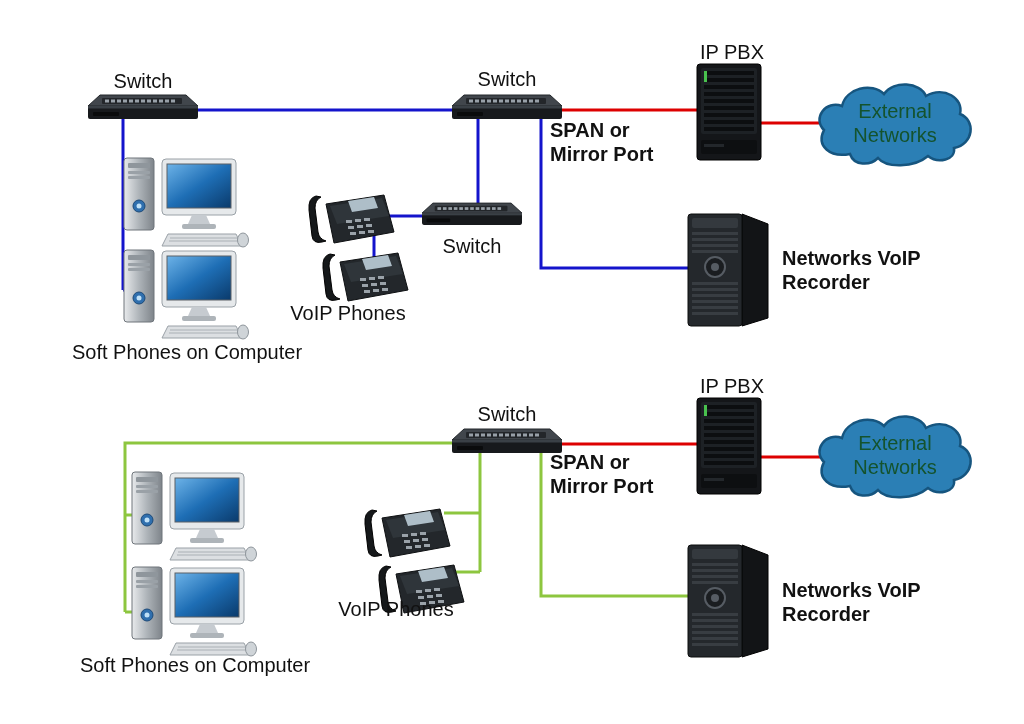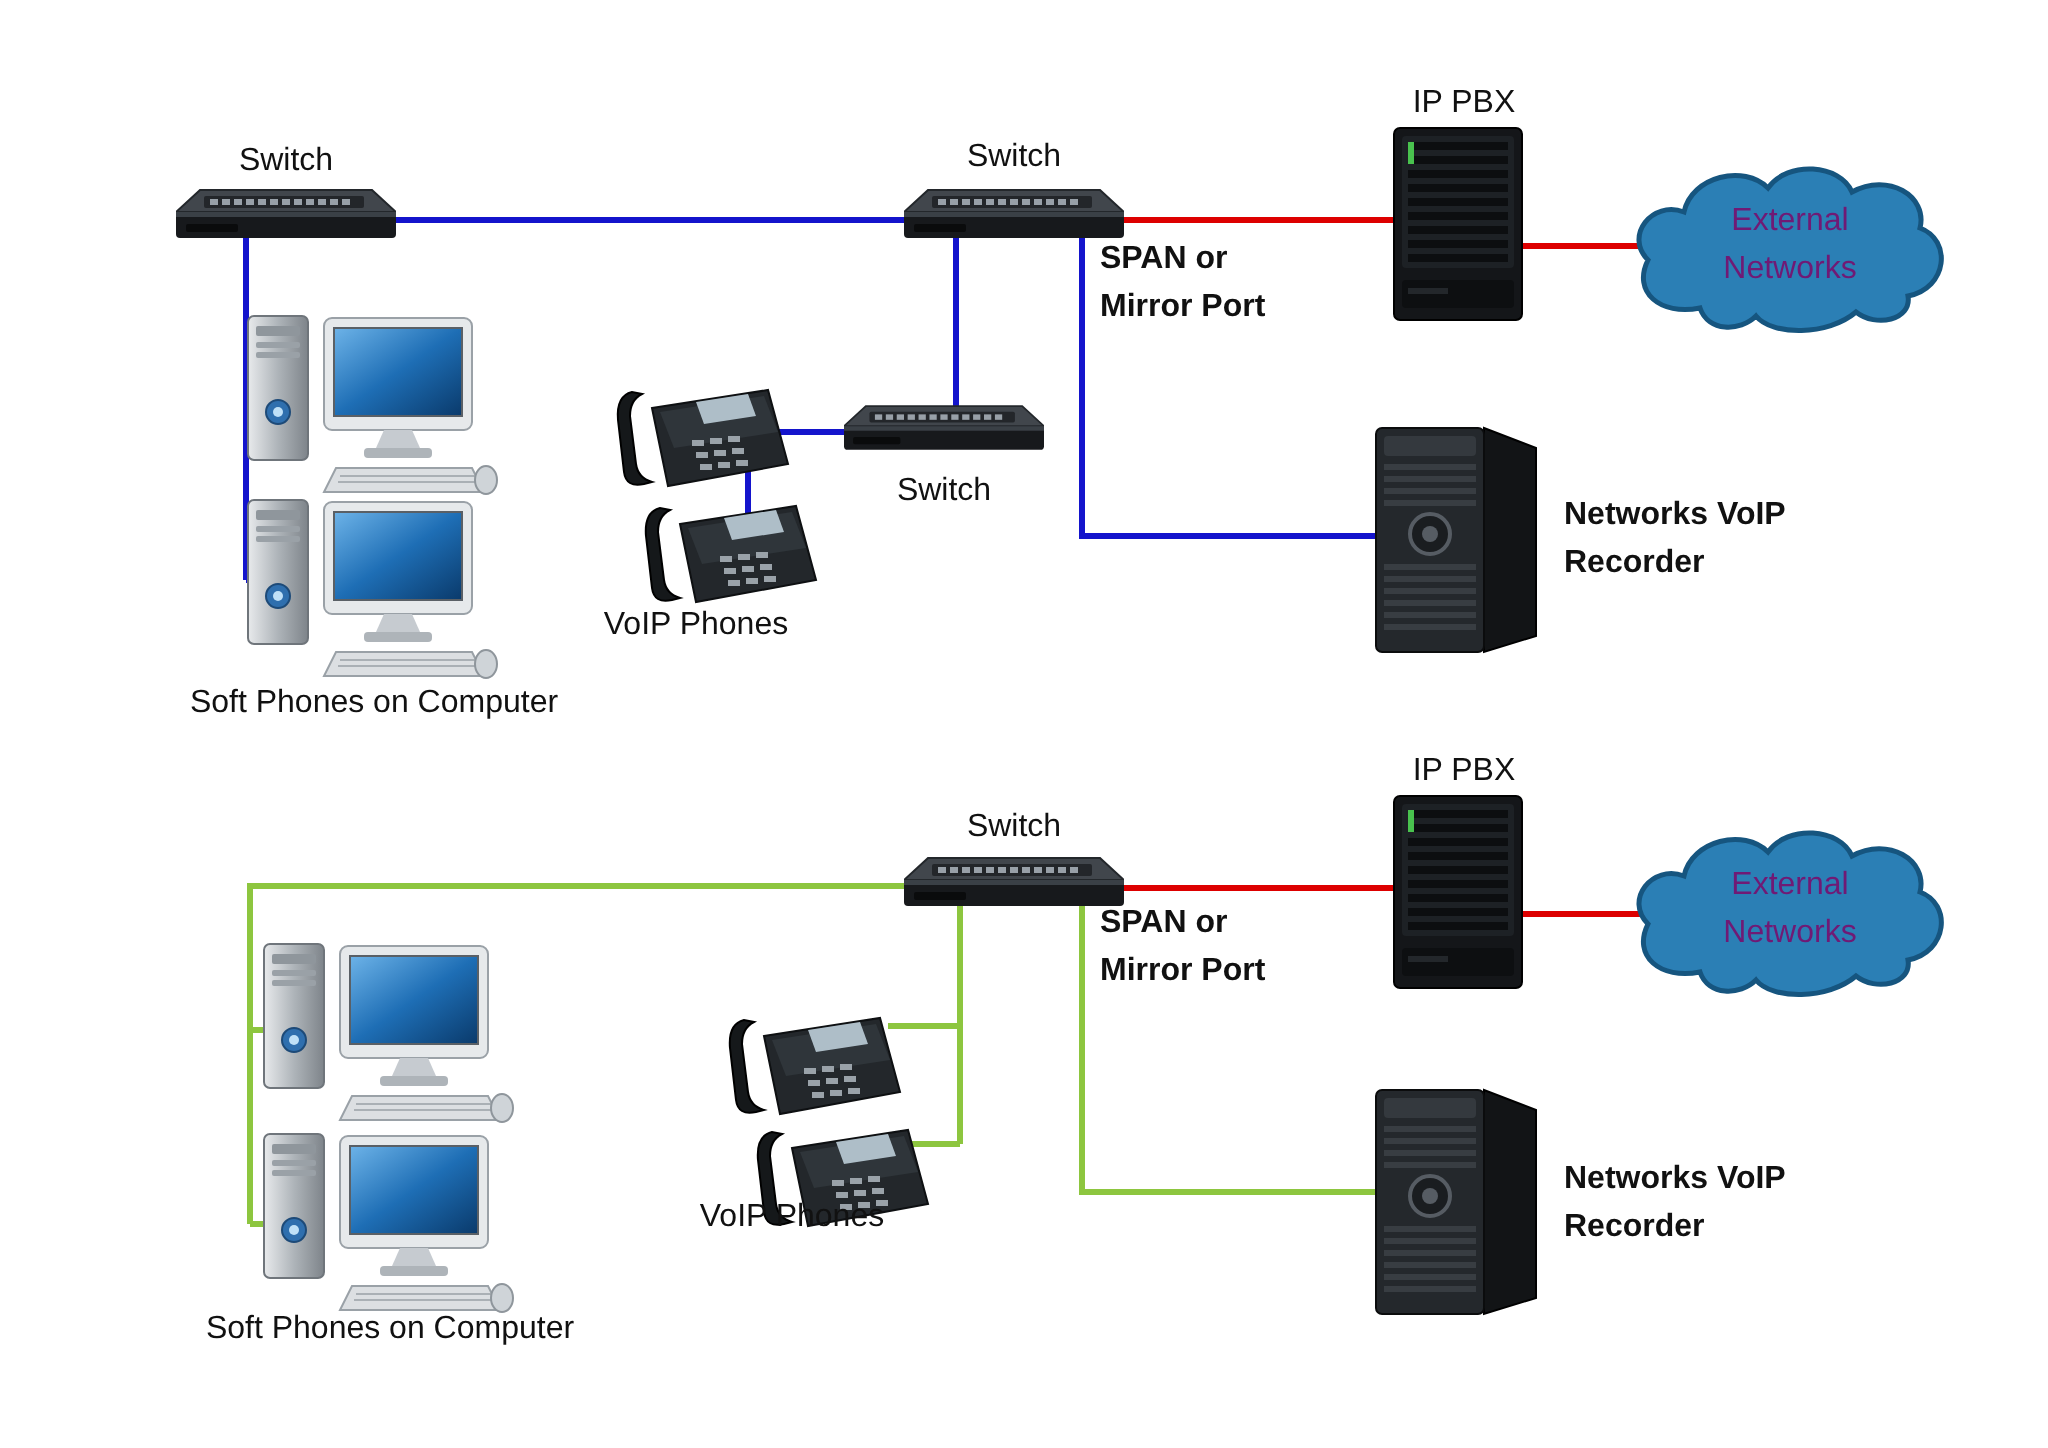--- a/index.html
+++ b/index.html
@@ -1,24 +1,24 @@
 <!DOCTYPE html>
 <html><head>
 <meta charset="utf-8">
 <style>
   * { margin:0; padding:0; box-sizing:border-box; }
   html,body { background:#ffffff; font-family:"Liberation Sans", sans-serif; }
   #canvas { position:relative; width:1024px; height:724px; background:#ffffff; overflow:hidden; }
   .wires { position:absolute; left:0; top:0; }
   .dev { position:absolute; }
   .dev svg { display:block; width:100%; height:100%; }
-  .label { position:absolute; font-size:16px; color:#111; text-align:center; line-height:24px; }
+  .label { position:absolute; font-size:20px; color:#111; text-align:center; line-height:24px; }
   .label.pre { white-space:pre-line;font-weight:bold; }
   .label.left { text-align:left; }
-  .label.cloud { color:#701a75; font-weight:400; }
+  .label.cloud { color:#14532d; font-weight:400; }
 </style>
 </head>
 <body>
 
 <svg width="0" height="0" style="position:absolute" aria-hidden="true">
   <defs>
     <linearGradient id="gScreen" x1="0" y1="0" x2="1" y2="1">
       <stop offset="0" stop-color="#6db3e8"></stop>
       <stop offset="0.5" stop-color="#1e6eb5"></stop>
       <stop offset="1" stop-color="#0a3a6b"></stop>

